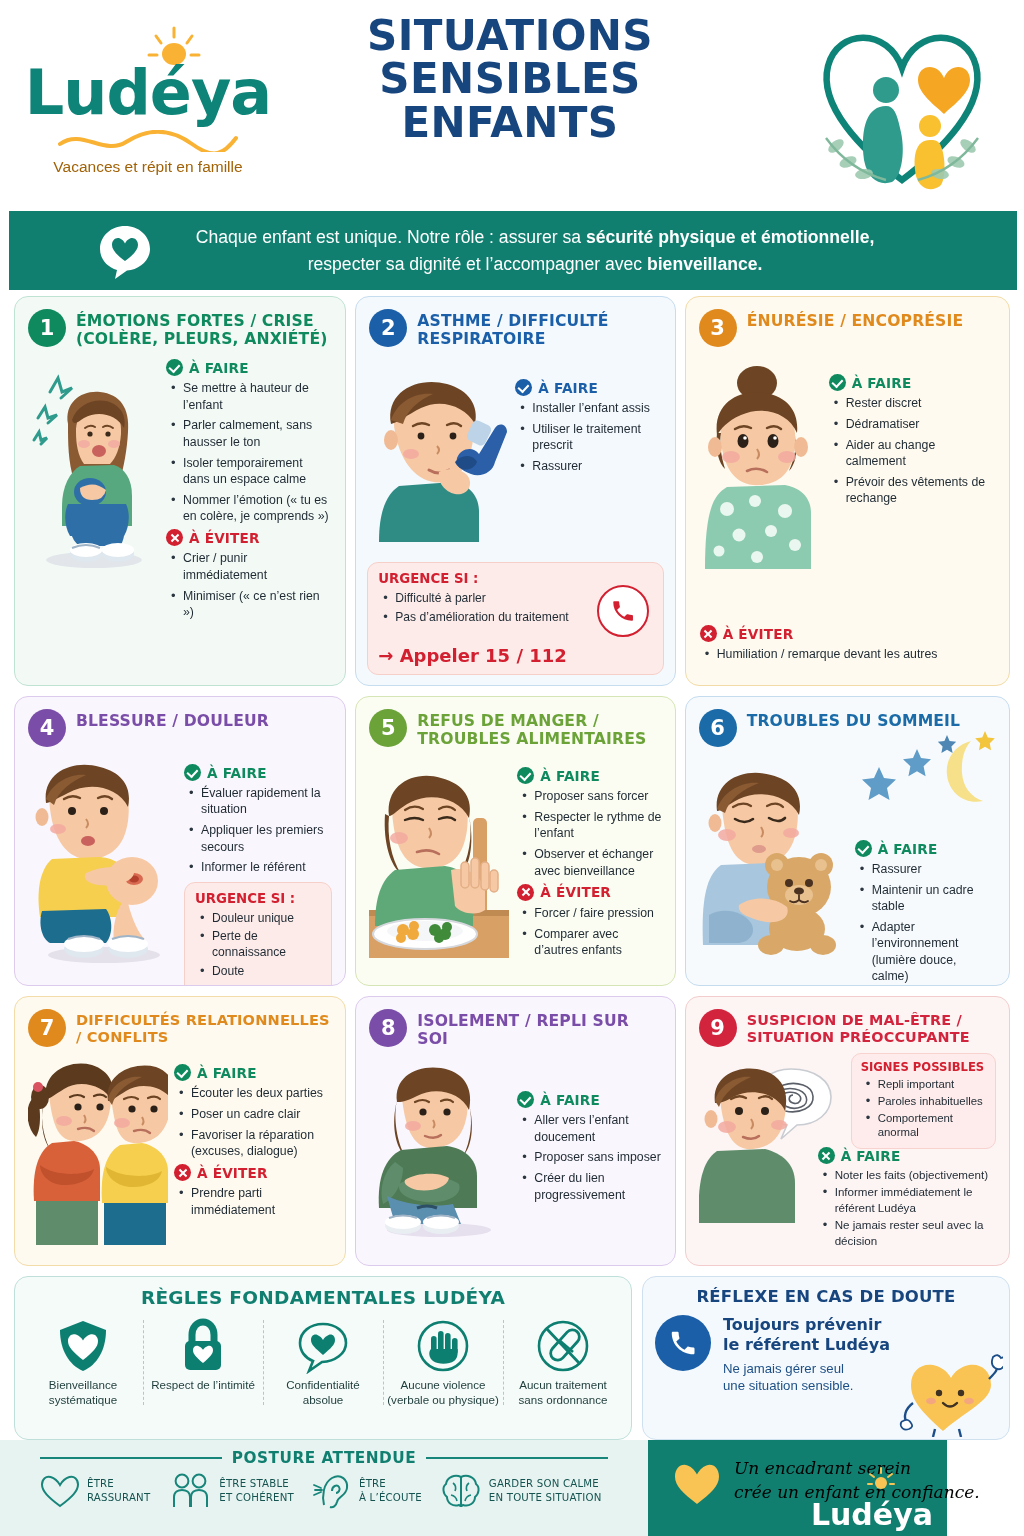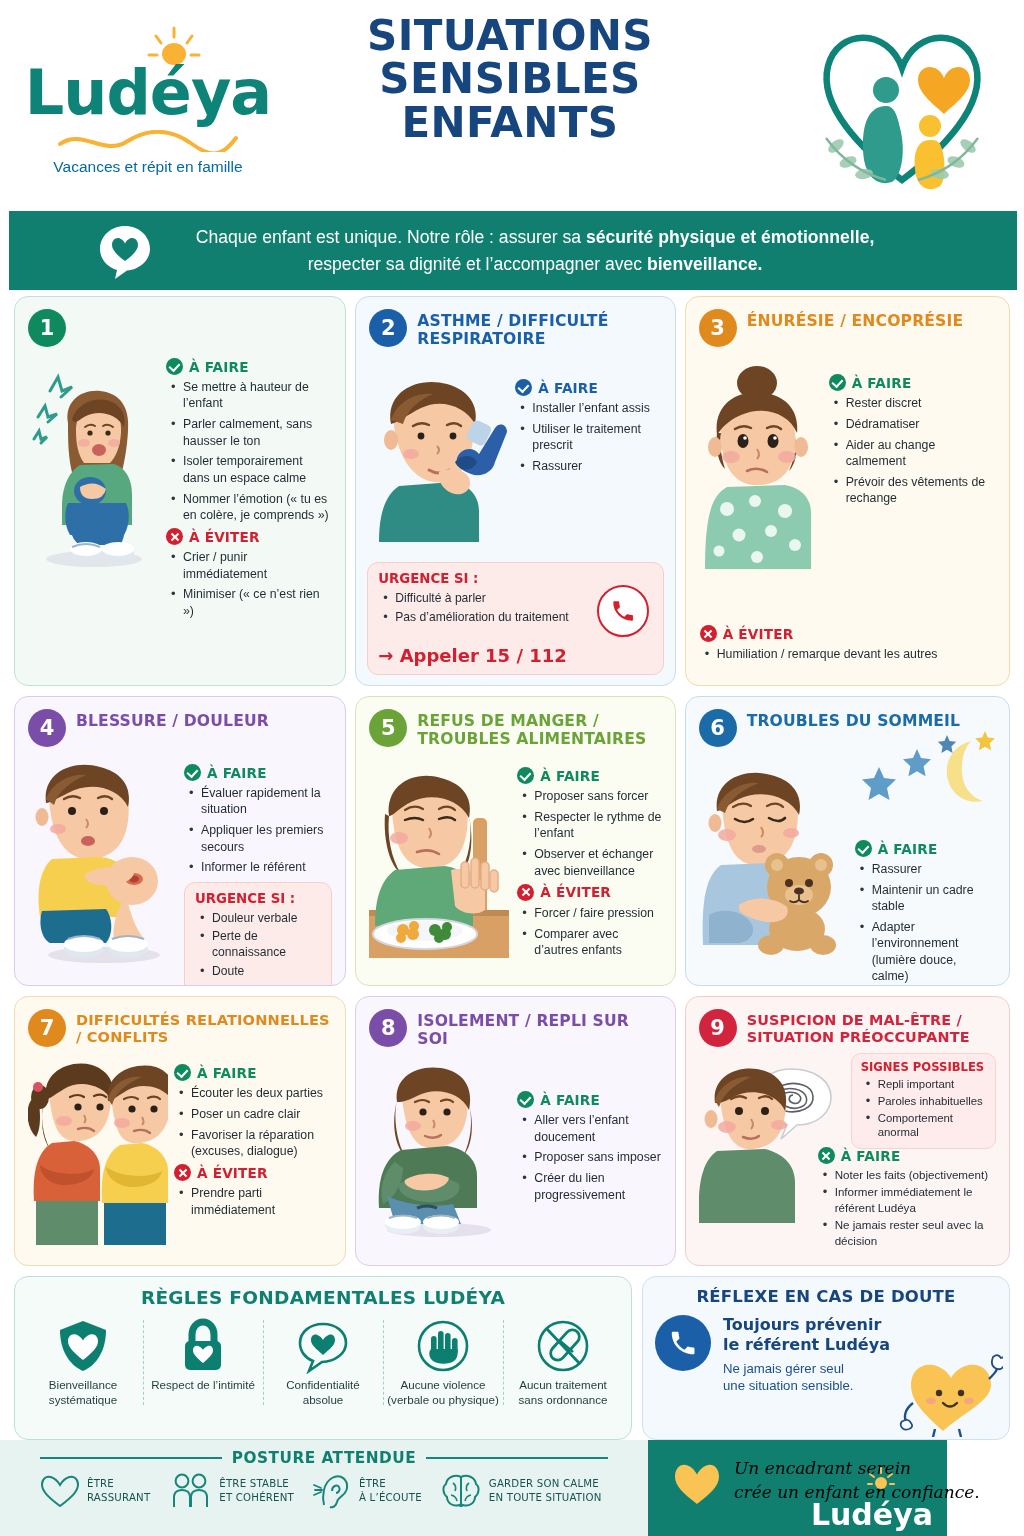--- a/index.html
+++ b/index.html
@@ -13,21 +13,21 @@
     color:#22303a;
   }
 
   
   .header { position:absolute; left:0; top:0; width:1024px; height:211px; background:#fff; }
   .logo-block { position:absolute; left:18px; top:18px; width:260px; height:180px; text-align:center; }
   .sun { position:absolute; left:128px; top:6px; width:56px; height:56px; }
   .logo-word { position:absolute; left:0; top:38px; width:260px; font-size:62px; font-weight:700;
                color:#0e8377; letter-spacing:-1px; font-family:"DejaVu Sans", sans-serif; }
   .logo-wave { position:absolute; left:40px; top:112px; width:180px; height:22px; }
-  .logo-tag { position:absolute; left:0; top:140px; width:260px; font-size:15.5px; color:#0369a1; }
+  .logo-tag { position:absolute; left:0; top:140px; width:260px; font-size:15.5px; color:#a16207; }
 
   .title-block { position:absolute; left:290px; top:14px; width:440px; text-align:center; }
   .title-main { font-size:42px; line-height:1.03; font-weight:800; color:#17457e;
                 letter-spacing:.4px; font-family:"DejaVu Sans", sans-serif; }
   .title-sub { margin-top:10px; font-size:23px; line-height:1.26; color:#15857a;
                font-style:italic; font-family:"DejaVu Serif", serif; }
 
   .heart-logo { position:absolute; right:22px; top:10px; width:200px; height:190px; }
 
   
@@ -198,20 +198,21 @@
   </div>
 </div>
 
 <div class="grid">
 
   <div class="row row1">
 
     <div class="card c1" style="background:#f3faf6;border-color:#bfe3d3;">
       <div class="card-head">
         <div class="badge" style="background:#0f8a5f;">1</div>
+        <div class="card-title" style="color:#0f8a5f;">ÉMOTIONS FORTES / CRISE (COLÈRE, PLEURS, ANXIÉTÉ)</div>
       </div>
       <div class="card-body">
         <div class="illus" style="width:132px;">
           <svg viewBox="0 0 132 220" width="132" height="220">
             <g stroke="#2e9b8c" stroke-width="3" fill="none" stroke-linecap="round">
               <path d="M22 38 l8 -14 l4 14 l10 -4 l-11 10"></path>
               <path d="M10 64 l7 -11 l3 11 l9 -3 l-9 8"></path>
               <path d="M6 86 l5 -8 l2 8 l6 -2 l-6 6"></path>
             </g>
             <ellipse cx="66" cy="206" rx="48" ry="8" fill="#e2e6ea"></ellipse>
@@ -416,21 +417,21 @@
             <span class="sec-label ok-label">À FAIRE</span>
             </div>
           <ul class="items">
             <li>Évaluer rapidement la situation</li>
             <li>Appliquer les premiers secours</li>
             <li>Informer le référent</li>
           </ul>
           <div class="urgence" style="margin-top:6px;">
             <div class="u-title">URGENCE SI :</div>
             <ul class="items">
-              <li>Douleur verbale</li>
+              <li>Douleur unique</li>
               <li>Perte de connaissance</li>
               <li>Doute</li>
             </ul>
             <div class="u-call">→ Appeler 15 / 112</div>
           </div>
         </div>
       </div>
     </div>
 
     <div class="card c2" style="background:#fbfdf3;border-color:#d6e5b5;">

